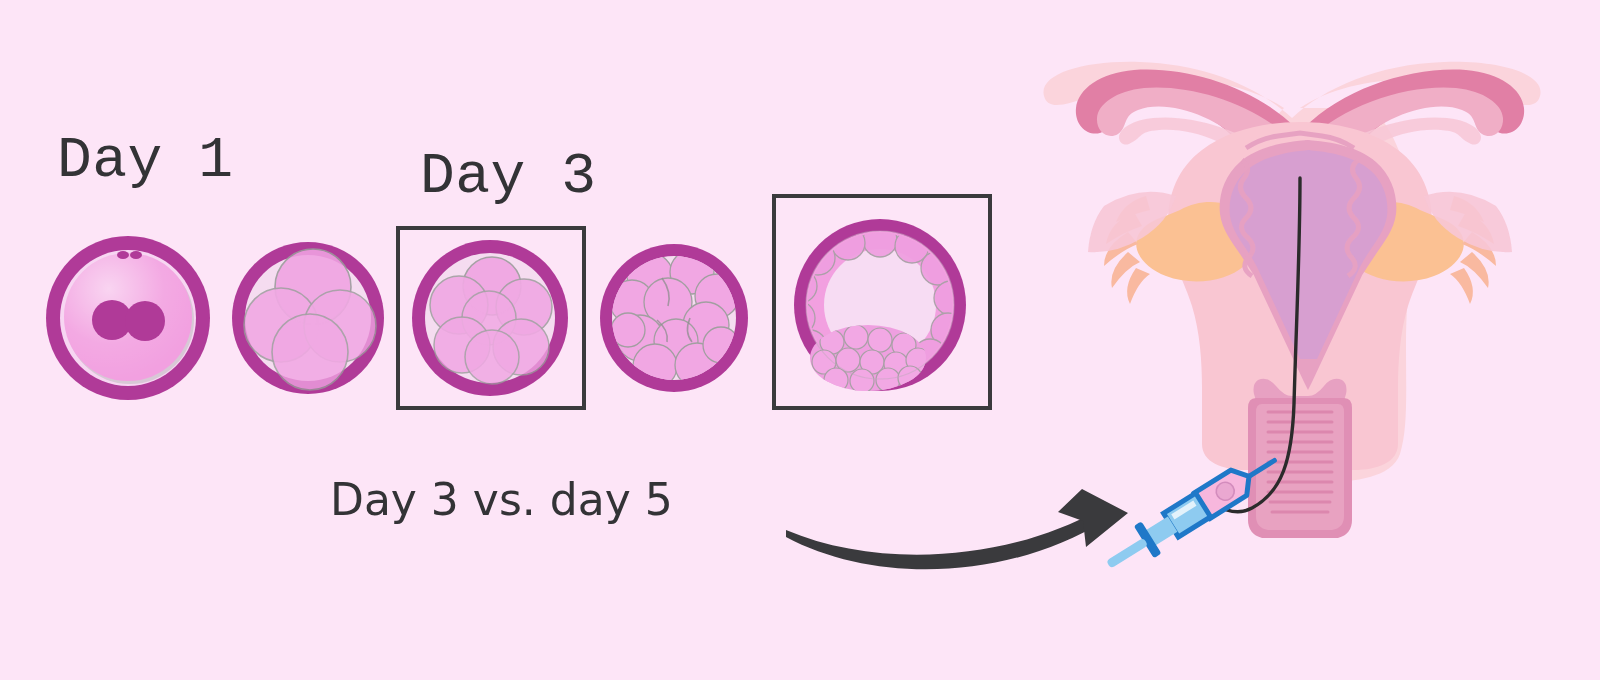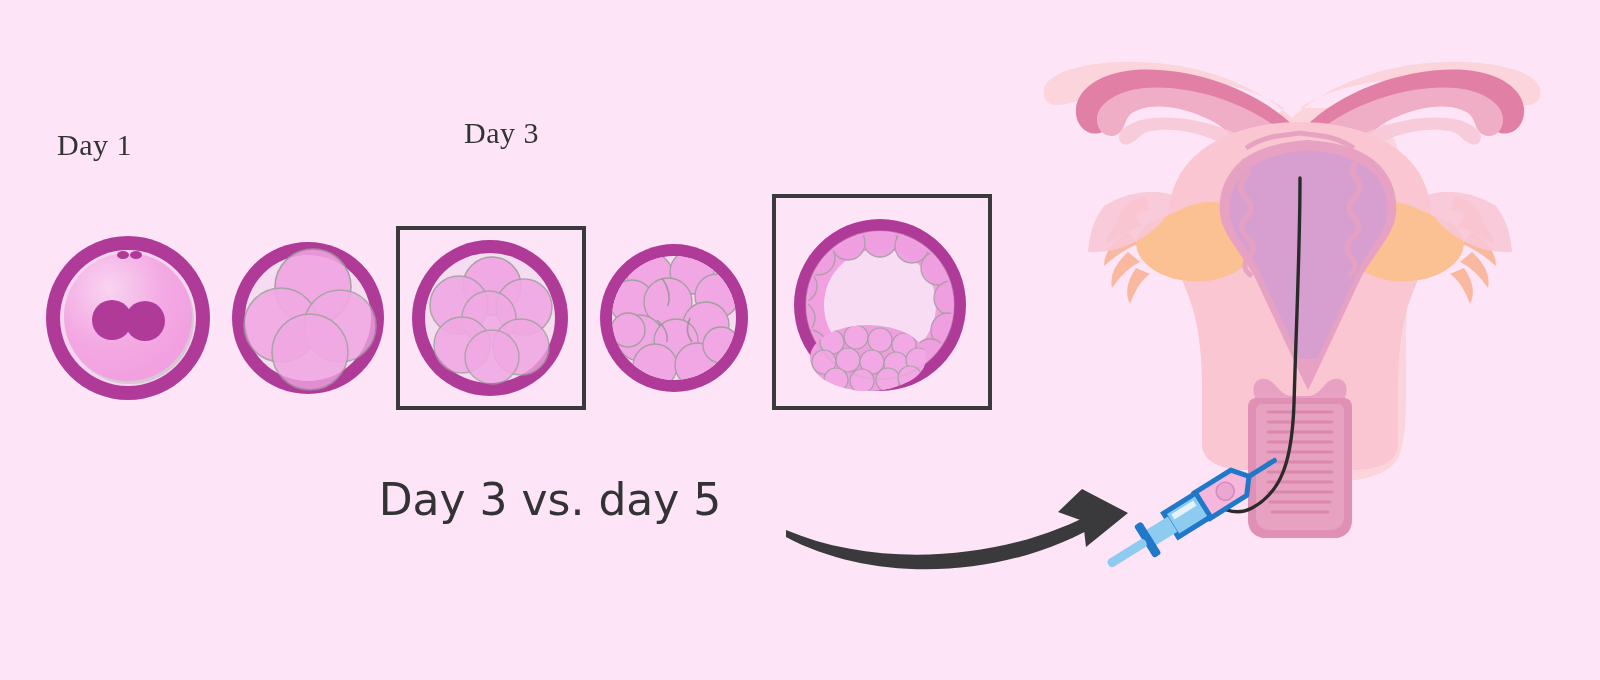--- a/index.html
+++ b/index.html
@@ -20,35 +20,34 @@
   }
   #stage svg.layer {
     position: absolute;
     left: 0;
     top: 0;
     width: 1600px;
     height: 680px;
   }
   .day-label {
     position: absolute;
-    font-family: Liberation Serif, serif;
-    font-size: 30px;
+    font-family: Liberation Mono, monospace;
+    font-size: 58px;
     color: #333336;
     letter-spacing: 0.5px;
     white-space: nowrap;
   }
   #label-day1 { left: 57px;  top: 128px; }
-  #label-day3 { left: 420px; top: 116px; margin-left: 44px; }
+  #label-day3 { left: 420px; top: 144px; }
   #label-day5 { left: 811px; top: 128px; }
   #caption {
     position: absolute;
     left: 330px;
     top: 468px;
     width: 440px;
-    text-align: center;
     font-family: "DejaVu Sans", sans-serif;
     font-size: 44px;
     line-height: 1.46;
     color: #333336;
   }
   #caption .cap-line { display: block; }
 </style>
 </head>
 <body>
 

